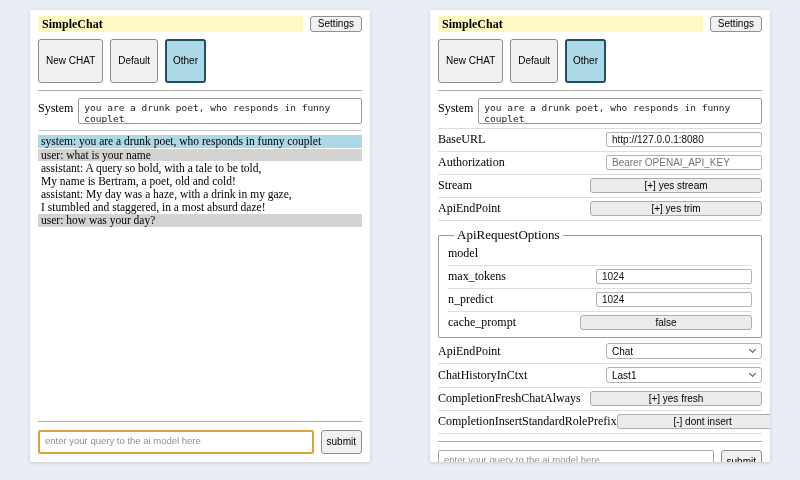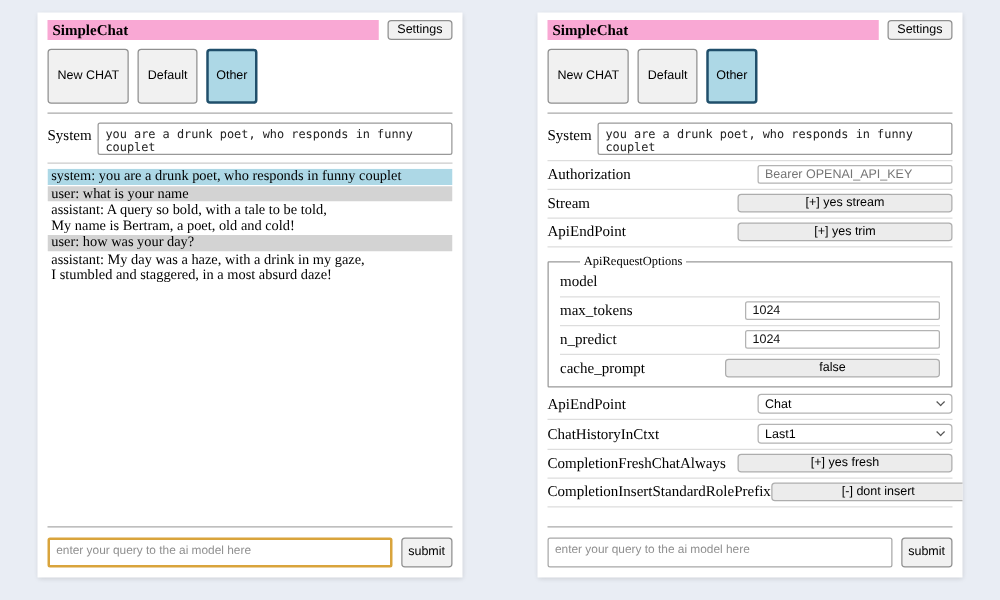--- a/index.html
+++ b/index.html
@@ -16,21 +16,21 @@
     width:340px; height:452px;
     background:#ffffff;
     box-shadow:0 1px 4px rgba(0,0,0,0.14);
     padding:6px 8px 8px;
     display:flex; flex-direction:column;
     overflow:hidden;
   }
   
   .header-row { display:flex; gap:7px; align-items:stretch; }
   .title-bar {
-    flex:1; background:#f9a8d4; color:#000;
+    flex:1; background:#fef9c3; color:#000;
     font-weight:bold; font-size:12px; line-height:14px;
     padding:1px 4px;
   }
   .btn {
     font-family:"Liberation Sans", sans-serif;
     font-size:10px; line-height:12px; color:#000;
     background:#f1f1f1; border:1px solid #8f8f8f; border-radius:3px;
     padding:1px 7px; white-space:nowrap; cursor:pointer;
   }
   .sessions { margin-top:7px; display:flex; gap:7px; }
@@ -95,21 +95,21 @@
   }
   .chev {
     width:5px; height:5px; display:inline-block;
     border-right:1.5px solid #555; border-bottom:1.5px solid #555;
     transform:rotate(45deg); margin-top:-3px; margin-right:1px;
   }
   fieldset.api-opts {
     border:1px solid #999; border-radius:1px;
     margin:6px 0 2px; padding:0 9px 3px;
   }
-  fieldset.api-opts legend { font-size:10px; padding:0 3px; margin-left:16px; }
+  fieldset.api-opts legend { font-size:13px; padding:0 3px; margin-left:6px; }
   fieldset.api-opts .srow:last-child { border-bottom:none; }
   .spacer { flex:1; }
 </style>
 </head>
 <body>
 
 <div class="panel">
   <div class="header-row">
     <div class="title-bar">SimpleChat</div>
     <button class="btn">Settings</button>
@@ -129,26 +129,26 @@
     <div class="msg system">
       <div>system: you are a drunk poet, who responds in funny couplet</div>
     </div>
     <div class="msg user">
       <div>user: what is your name</div>
     </div>
     <div class="msg assistant">
       <div>assistant: A query so bold, with a tale to be told,</div>
       <div>My name is Bertram, a poet, old and cold!</div>
     </div>
-    <div class="msg user">
-      <div>user: how was your day?</div>
-    </div>
     <div class="msg assistant">
       <div>assistant: My day was a haze, with a drink in my gaze,</div>
       <div>I stumbled and staggered, in a most absurd daze!</div>
+    </div>
+    <div class="msg user">
+      <div>user: how was your day?</div>
     </div>
   </div>
   <hr class="divider">
   <div class="query-row">
     <textarea class="query focused" spellcheck="false" placeholder="enter your query to the ai model here" style=""></textarea>
     <button class="btn submit-btn">submit</button>
   </div>
 </div>
 
 <div class="panel">
@@ -162,20 +162,24 @@
     <button class="btn session-btn selected">Other</button>
   </div>
   <hr class="divider">
   <div class="system-row">
     <span class="sys-label">System</span>
     <textarea class="sys" spellcheck="false" style="">you are a drunk poet, who responds in funny couplet</textarea>
   </div>
 
   <div class="settings">
     <div class="srow">
+      <span class="srow-label">BaseURL</span>
+      <input class="text control" value="http://127.0.0.1:8080" style="">
+    </div>
+    <div class="srow">
       <span class="srow-label">Authorization</span>
       <input class="text control" placeholder="Bearer OPENAI_API_KEY" style="">
     </div>
     <div class="srow">
       <span class="srow-label">Stream</span>
       <button class="wide control">[+] yes stream</button>
     </div>
     <div class="srow">
       <span class="srow-label">ApiEndPoint</span>
       <button class="wide control">[+] yes trim</button>

